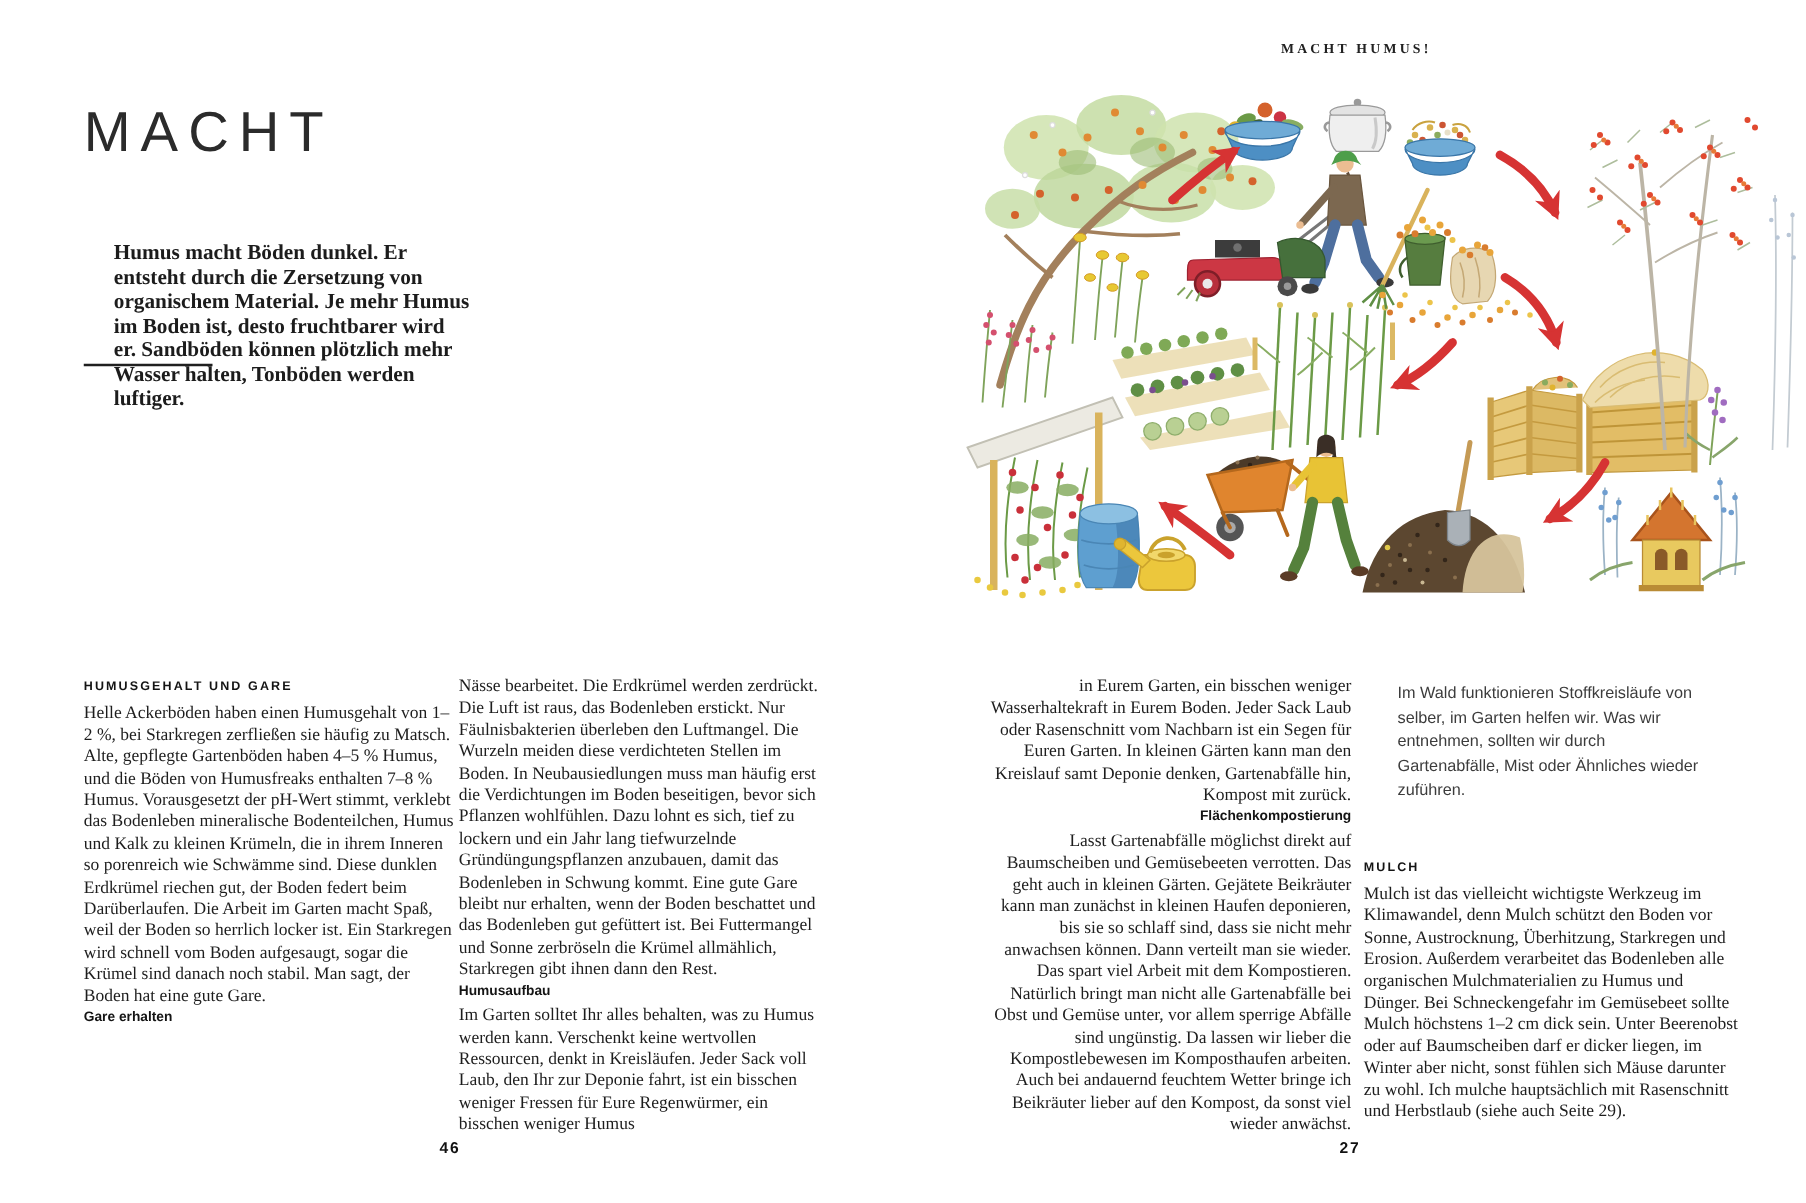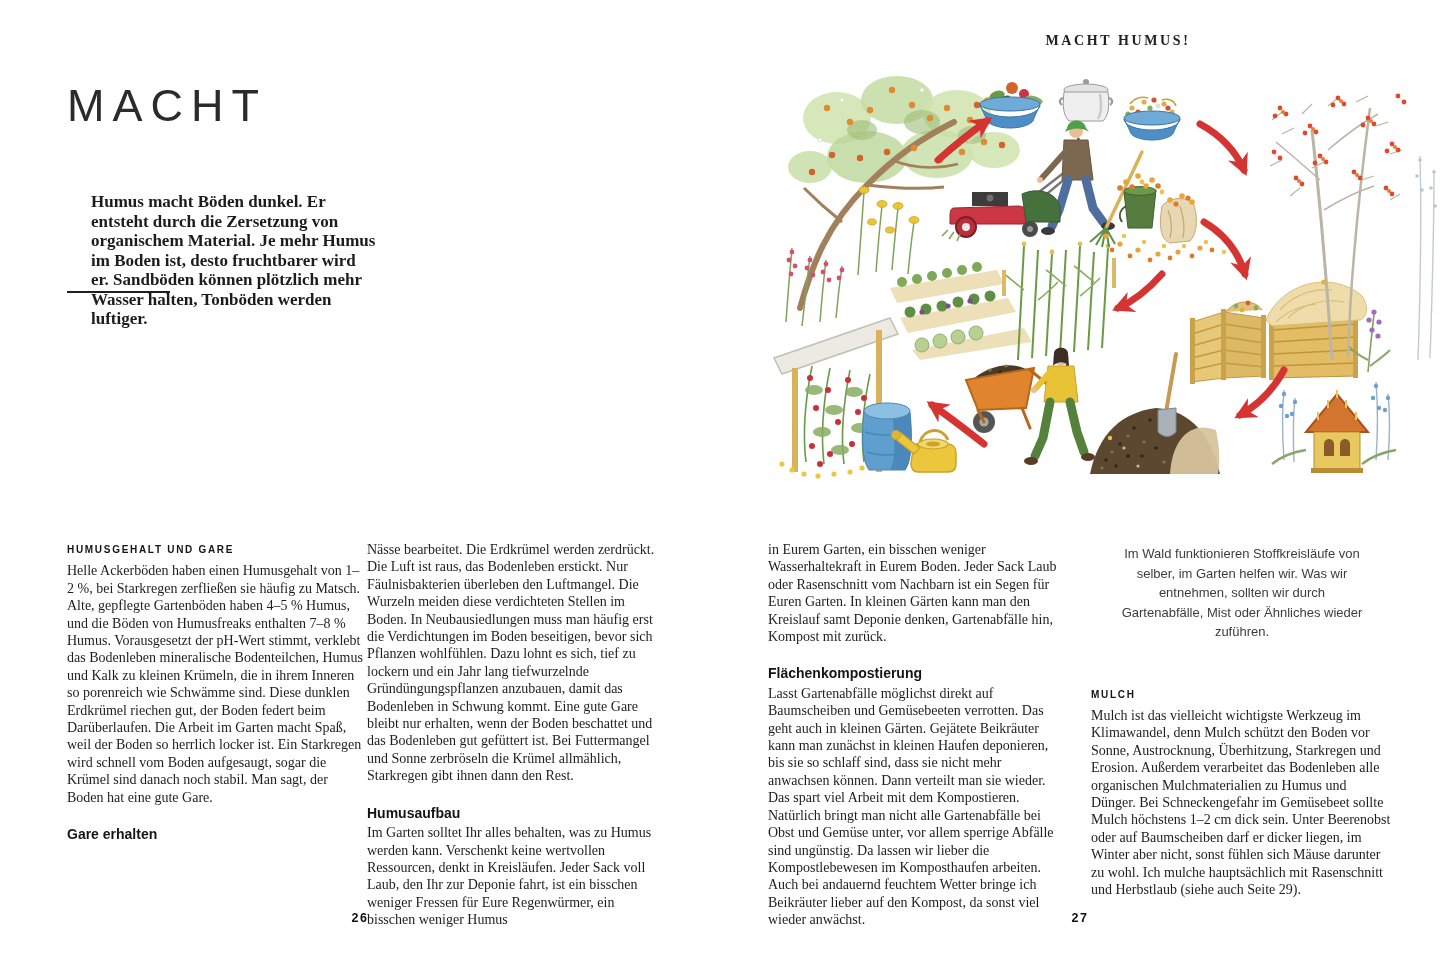--- a/index.html
+++ b/index.html
@@ -6,23 +6,23 @@
   html,body{margin:0;padding:0;}
   body{
     width:1445px;height:962px;position:relative;overflow:hidden;
     background:#ffffff;color:#1d1d1d;
     font-family:"Liberation Serif", serif;
   }
   .abs{position:absolute;}
 
   
   .running-head{
-    left:818px;top:33px;width:600px;text-align:center;
+    left:785px;top:33px;width:600px;text-align:center;
     font-family:"Liberation Serif", serif;font-weight:bold;
-    font-size:14px;letter-spacing:2.6px;color:#222;
+    font-size:11px;letter-spacing:2.6px;color:#222;
   }
   .pagenum{
     width:60px;text-align:center;top:911px;
     font-family:"Liberation Sans", sans-serif;font-weight:bold;
     font-size:12.5px;letter-spacing:1.5px;color:#111;
   }
   .pagenum.left{left:330px;}
   .pagenum.right{left:1050px;}
 
   
@@ -43,35 +43,35 @@
   .intro-rule{left:67px;top:291px;width:103px;height:2px;background:#1f1f1f;}
 
   
   .col{
     top:541px;
     font-size:14px;line-height:17.4px;color:#1d1d1d;
     hyphens:auto;
   }
   .col-1{left:67px;width:297px;}
   .col-2{left:367px;width:297px;}
-  .col-3{left:768px;width:292px;}
+  .col-3{left:789px;width:292px;text-align:right;}
   .col-4{left:1091px;width:302px;}
   .h-caps{
     font-family:"Liberation Sans", sans-serif;font-weight:bold;
     font-size:10px;letter-spacing:1.7px;color:#141414;
     margin:0 0 4px 0;
   }
   .h-sub{
     font-family:"Liberation Sans", sans-serif;font-weight:bold;
-    font-size:14px;color:#141414;
-    margin:20px 0 2px 0;
+    font-size:11px;color:#141414;
+    margin:0 0 2px 0;
   }
   .col p{margin:0;}
   .caption{
-    width:248px;margin:3px auto 0 auto;text-align:center;
+    width:248px;margin:3px auto 0 auto;text-align:left;
     font-family:"Liberation Sans", sans-serif;
     font-size:13px;line-height:19.5px;color:#3c3c3c;
   }
   .h-caps.mulch{margin-top:44px;}
 
   
   .illustration{left:772px;top:60px;width:672px;height:424px;}
 </style>
 </head>
 <body>
@@ -89,21 +89,21 @@
   <p>Helle Ackerböden haben einen Humusgehalt von 1–2 %, bei Starkregen zerfließen sie häufig zu Matsch. Alte, gepflegte Gartenböden haben 4–5 % Humus, und die Böden von Humusfreaks enthalten 7–8 % Humus. Vorausgesetzt der pH-Wert stimmt, verklebt das Bodenleben mineralische Bodenteilchen, Humus und Kalk zu kleinen Krümeln, die in ihrem Inneren so porenreich wie Schwämme sind. Diese dunklen Erdkrümel riechen gut, der Boden federt beim Darüberlaufen. Die Arbeit im Garten macht Spaß, weil der Boden so herrlich locker ist. Ein Starkregen wird schnell vom Boden aufgesaugt, sogar die Krümel sind danach noch stabil. Man sagt, der Boden hat eine gute Gare.</p>
   <h4 class="h-sub">Gare erhalten</h4>
 </div>
 
 <div class="abs col col-2">
   <p>Nässe bearbeitet. Die Erdkrümel werden zerdrückt. Die Luft ist raus, das Bodenleben erstickt. Nur Fäulnisbakterien überleben den Luftmangel. Die Wurzeln meiden diese verdichteten Stellen im Boden. In Neubausiedlungen muss man häufig erst die Verdichtungen im Boden beseitigen, bevor sich Pflanzen wohlfühlen. Dazu lohnt es sich, tief zu lockern und ein Jahr lang tiefwurzelnde Gründüngungspflanzen anzubauen, damit das Bodenleben in Schwung kommt. Eine gute Gare bleibt nur erhalten, wenn der Boden beschattet und das Bodenleben gut gefüttert ist. Bei Futtermangel und Sonne zerbröseln die Krümel allmählich, Starkregen gibt ihnen dann den Rest.</p>
   <h4 class="h-sub">Humusaufbau</h4>
   <p>Im Garten solltet Ihr alles behalten, was zu Humus werden kann. Verschenkt keine wertvollen Ressourcen, denkt in Kreisläufen. Jeder Sack voll Laub, den Ihr zur Deponie fahrt, ist ein bisschen weniger Fressen für Eure Regenwürmer, ein bisschen weniger Humus</p>
 </div>
 
-<div class="abs pagenum left">26</div>
+<div class="abs pagenum left">46</div>
 
 <div class="abs col col-3">
   <p>in Eurem Garten, ein bisschen weniger Wasserhaltekraft in Eurem Boden. Jeder Sack Laub oder Rasenschnitt vom Nachbarn ist ein Segen für Euren Garten. In kleinen Gärten kann man den Kreislauf samt Deponie denken, Gartenabfälle hin, Kompost mit zurück.</p>
   <h4 class="h-sub">Flächenkompostierung</h4>
   <p>Lasst Gartenabfälle möglichst direkt auf Baumscheiben und Gemüsebeeten verrotten. Das geht auch in kleinen Gärten. Gejätete Beikräuter kann man zunächst in kleinen Haufen deponieren, bis sie so schlaff sind, dass sie nicht mehr anwachsen können. Dann verteilt man sie wieder. Das spart viel Arbeit mit dem Kompostieren. Natürlich bringt man nicht alle Gartenabfälle bei Obst und Gemüse unter, vor allem sperrige Abfälle sind ungünstig. Da lassen wir lieber die Kompostlebewesen im Komposthaufen arbeiten. Auch bei andauernd feuchtem Wetter bringe ich Beikräuter lieber auf den Kompost, da sonst viel wieder anwächst.</p>
 </div>
 
 <div class="abs col col-4">
   <div class="caption">Im Wald funktionieren Stoffkreisläufe von selber, im Garten helfen wir. Was wir entnehmen, sollten wir durch Gartenabfälle, Mist oder Ähnliches wieder zuführen.</div>
   <h3 class="h-caps mulch">MULCH</h3>

